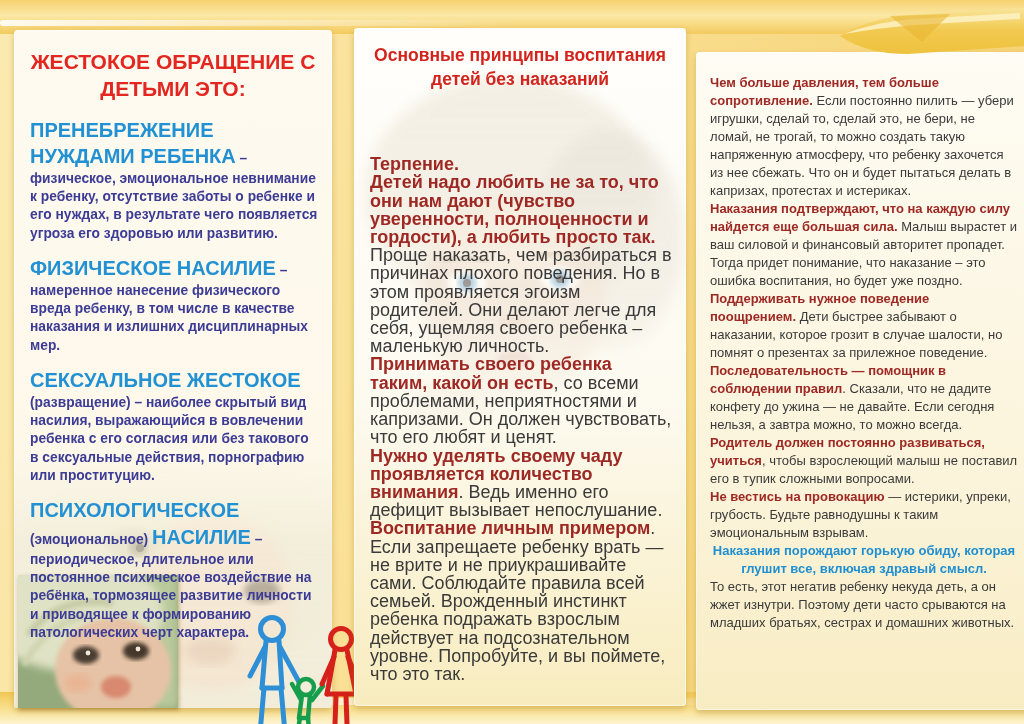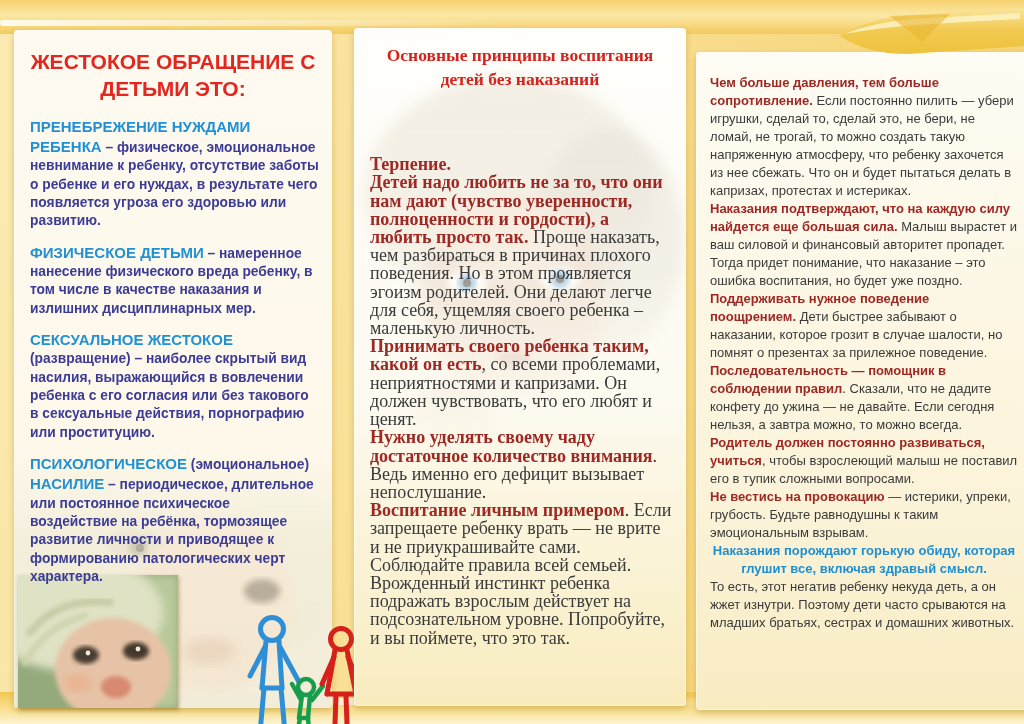--- a/index.html
+++ b/index.html
@@ -17,29 +17,29 @@
     background:linear-gradient(180deg,#f3c854 0%,#f9e193 55%,#fdf3cf 100%);}
   .band-bottom::before{content:"";position:absolute;left:60px;top:6px;width:700px;height:7px;
     background:linear-gradient(90deg,rgba(255,255,255,0),rgba(255,255,255,.8),rgba(255,255,255,0));border-radius:4px;}
   .ribbon{position:absolute;z-index:6;}
   
   .panel{position:absolute;z-index:2;border-radius:4px;
     box-shadow:0 3px 6px rgba(172,126,28,.4),0 0 0 1px rgba(255,255,255,.55) inset;}
   .panel-left{left:14px;top:30px;width:318px;height:678px;
     background:linear-gradient(180deg,#fefaf0 0%,#fdf7e6 100%);}
   .panel-mid{left:354px;top:28px;width:332px;height:678px;
-    background:linear-gradient(180deg,#fffefb 0%,#fdfaf0 55%,#f8ecbe 100%);font-family:Liberation Serif, serif;}
+    background:linear-gradient(180deg,#fffefb 0%,#fdfaf0 55%,#f8ecbe 100%);}
   .panel-right{left:696px;top:52px;width:334px;height:658px;
     background:linear-gradient(180deg,#fefcf4 0%,#fbf3d8 70%,#f8ecc2 100%);}
   
   .left-title{margin:18px 10px 14px 10px;text-align:center;font-size:21px;line-height:1.3;
     font-weight:bold;color:#e3261f;position:relative;z-index:3;}
   .left-par{margin:12px 12px 12px 16px;font-size:13.8px;line-height:1.33;font-weight:bold;
     position:relative;z-index:3;}
-  .s-bl{color:#2191d4;font-weight:bold;font-size:15px;}
+  .s-bl{color:#2191d4;font-weight:bold;font-size:20px;}
   .s-db{color:#3c3c96;font-weight:bold;}
   
   .mid-title{margin:16px 20px 0 20px;text-align:center;font-size:17.5px;line-height:1.35;
     font-weight:bold;color:#d2231d;position:relative;z-index:3;}
   .mid-body{position:relative;z-index:3;margin:64px 14px 0 16px;font-size:18px;
     line-height:18.2px;color:#3a3a3a;}
   .mid-body p{margin:0;}
   .s-rb{color:#9e2823;font-weight:bold;}
   .s-n{color:#3a3a3a;}
   
@@ -158,21 +158,21 @@
           <path d="M92,45 L80,72"></path>
             <path d="M106,45 L118,74"></path>
           <path d="M94,84 L93,112"></path>
             <path d="M104,84 L105,112"></path>
         </g>
       </g>
     </svg>
 
     <h1 class="left-title">ЖЕСТОКОЕ ОБРАЩЕНИЕ С ДЕТЬМИ ЭТО:</h1>
     <p class="left-par"><span class="s-bl">ПРЕНЕБРЕЖЕНИЕ НУЖДАМИ РЕБЕНКА</span><span class="s-db"> – физическое, эмоциональное невнимание к ребенку, отсутствие заботы о ребенке и его нуждах, в результате чего появляется угроза его здоровью или развитию.</span></p>
-    <p class="left-par"><span class="s-bl">ФИЗИЧЕСКОЕ ДЕТЬМИ</span><span class="s-db"> – намеренное нанесение физического вреда ребенку, в том числе в качестве наказания и излишних дисциплинарных мер.</span></p>
+    <p class="left-par"><span class="s-bl">ФИЗИЧЕСКОЕ НАСИЛИЕ</span><span class="s-db"> – намеренное нанесение физического вреда ребенку, в том числе в качестве наказания и излишних дисциплинарных мер.</span></p>
     <p class="left-par"><span class="s-bl">СЕКСУАЛЬНОЕ ЖЕСТОКОЕ</span><span class="s-db"> (развращение) – наиболее скрытый вид насилия, выражающийся в вовлечении ребенка с его согласия или без такового в сексуальные действия, порнографию или проституцию.</span></p>
     <p class="left-par"><span class="s-bl">ПСИХОЛОГИЧЕСКОЕ</span><span class="s-db"> (эмоциональное) </span><span class="s-bl">НАСИЛИЕ</span><span class="s-db"> – периодическое, длительное или постоянное психическое воздействие на ребёнка, тормозящее развитие личности и приводящее к формированию патологических черт характера.</span></p>
   </section>
 
   <section class="panel panel-mid">
 
     <svg class="img-abs" style="left:0;top:42px;" width="332" height="370" viewBox="0 0 332 370">
       <defs>
         <filter id="mb6">
             <feGaussianBlur stdDeviation="7"></feGaussianBlur>
@@ -207,21 +207,21 @@
         <ellipse cx="98" cy="340" rx="42" ry="28" fill="#e3cdb8" filter="url(#mb6)"></ellipse>
       </g>
     </svg>
 
     <h2 class="mid-title">Основные принципы воспитания детей без наказаний</h2>
 
     <div class="mid-body">
       <p><span class="s-rb">Терпение.</span></p>
       <p><span class="s-rb">Детей надо любить не за то, что они нам дают (чувство уверенности, полноценности и гордости), а любить просто так.</span><span class="s-n"> Проще наказать, чем разбираться в причинах плохого поведения. Но в этом проявляется эгоизм родителей. Они делают легче для себя, ущемляя своего ребенка – маленькую личность.</span></p>
       <p><span class="s-rb">Принимать своего ребенка таким, какой он есть</span><span class="s-n">, со всеми проблемами, неприятностями и капризами. Он должен чувствовать, что его любят и ценят.</span></p>
-      <p><span class="s-rb">Нужно уделять своему чаду достаточное количество внимания</span><span class="s-n">. Ведь именно его дефицит вызывает непослушание.</span></p>
+      <p><span class="s-rb">Нужно уделять своему чаду проявляется количество внимания</span><span class="s-n">. Ведь именно его дефицит вызывает непослушание.</span></p>
       <p><span class="s-rb">Воспитание личным примером</span><span class="s-n">. Если запрещаете ребенку врать — не врите и не приукрашивайте сами. Соблюдайте правила всей семьей. Врожденный инстинкт ребенка подражать взрослым действует на подсознательном уровне. Попробуйте, и вы поймете, что это так.</span></p>
     </div>
   </section>
 
   <section class="panel panel-right">
     <div class="right-body">
       <p><span class="s-rb">Чем больше давления, тем больше сопротивление.</span><span class="s-n"> Если постоянно пилить — убери игрушки, сделай то, сделай это, не бери, не ломай, не трогай, то можно создать такую напряженную атмосферу, что ребенку захочется из нее сбежать. Что он и будет пытаться делать в капризах, протестах и истериках.</span></p>
       <p><span class="s-rb">Наказания подтверждают, что на каждую силу найдется еще большая сила.</span><span class="s-n"> Малыш вырастет и ваш силовой и финансовый авторитет пропадет. Тогда придет понимание, что наказание – это ошибка воспитания, но будет уже поздно.</span></p>
       <p><span class="s-rb">Поддерживать нужное поведение поощрением.</span><span class="s-n"> Дети быстрее забывают о наказании, которое грозит в случае шалости, но помнят о презентах за прилежное поведение.</span></p>
       <p><span class="s-rb">Последовательность — помощник в соблюдении правил</span><span class="s-n">. Сказали, что не дадите конфету до ужина — не давайте. Если сегодня нельзя, а завтра можно, то можно всегда.</span></p>

